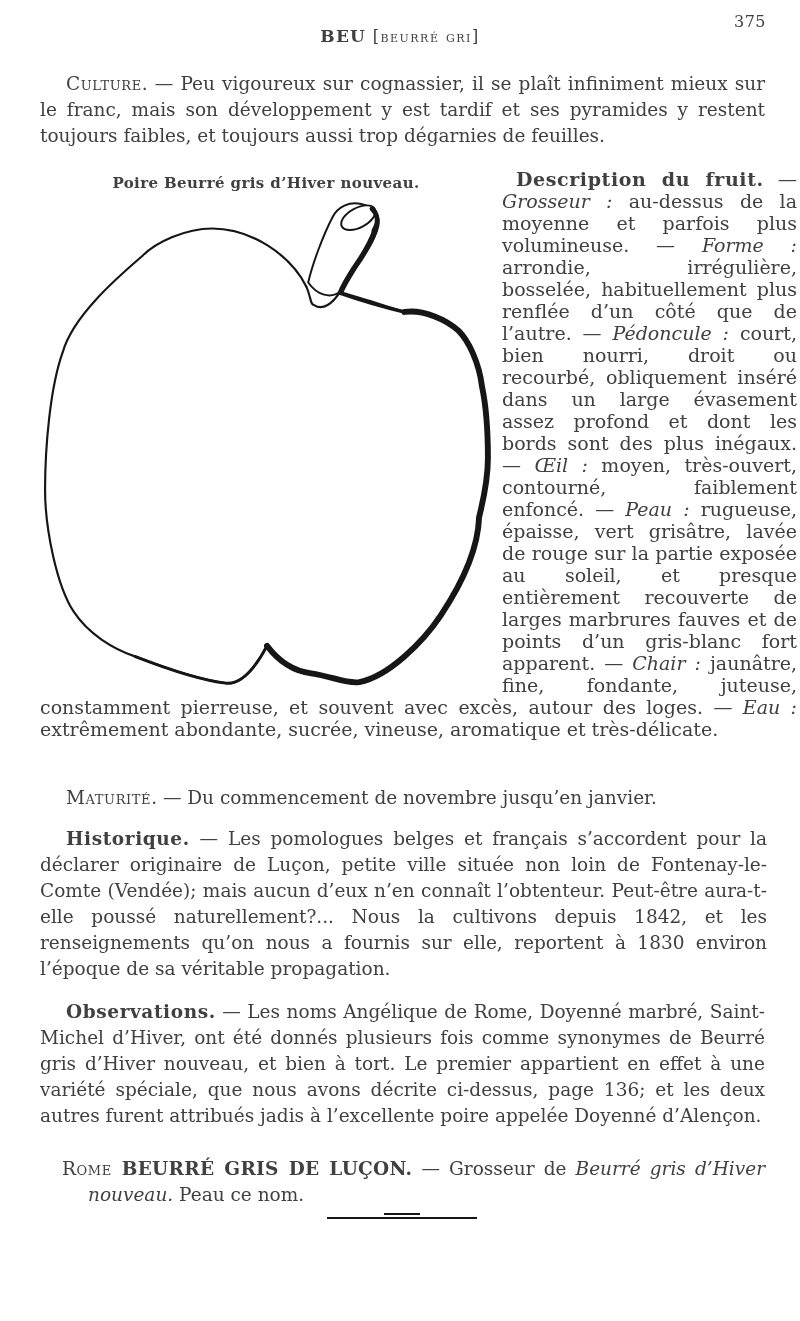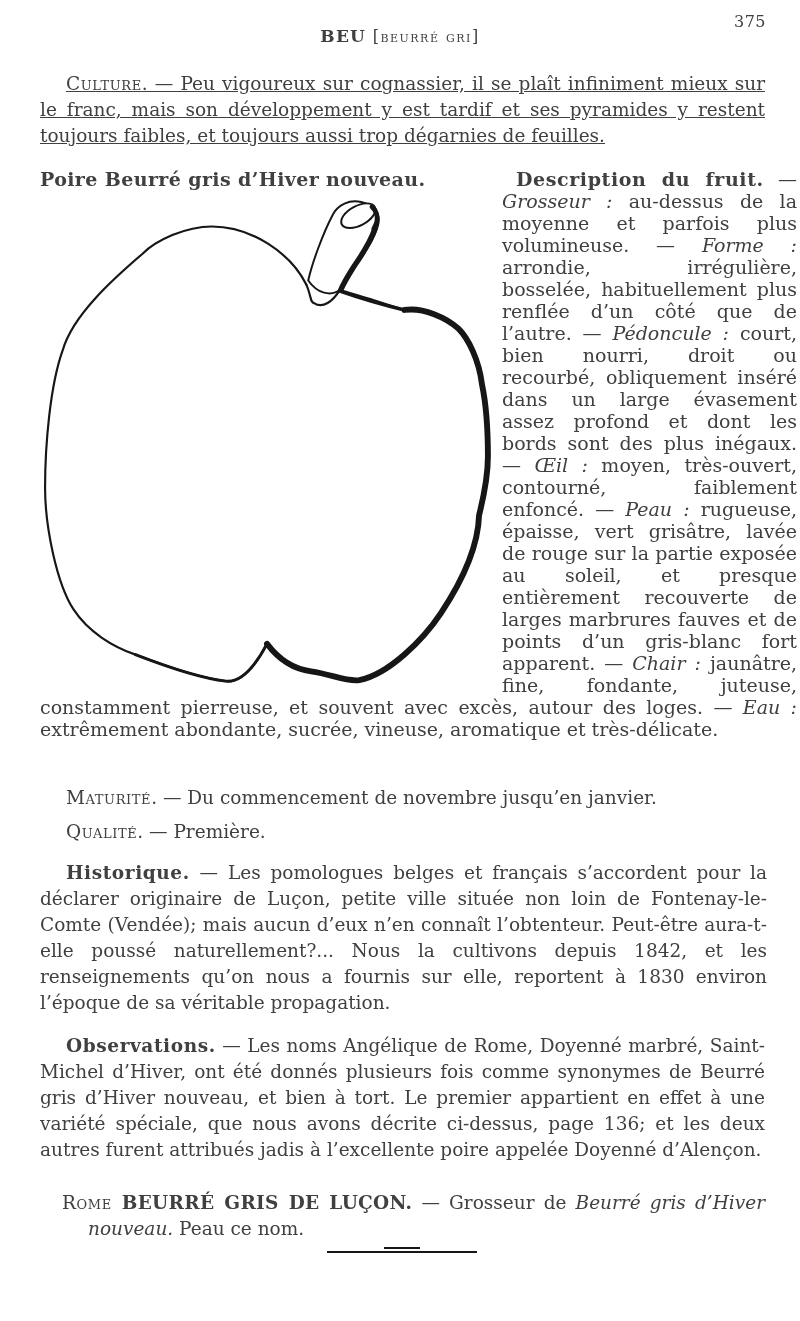--- a/index.html
+++ b/index.html
@@ -9,27 +9,27 @@
     position:relative;overflow:hidden;
     -webkit-font-smoothing:antialiased;
   }
   .running-head{position:relative;padding-top:26px;text-align:center;
     font-size:17px;letter-spacing:1.2px;}
   .head-code{font-weight:bold;}
   .head-bracket{font-variant:small-caps;letter-spacing:1.5px;font-size:16px;}
   .page-number{position:absolute;right:34px;top:12px;font-size:16px;letter-spacing:.5px;}
 
   .para{font-size:18.5px;line-height:26px;text-align:justify;}
-  .para-culture{margin:25px 35px 16px 40px;text-indent:26px;text-decoration:underline;}
+  .para-culture{margin:25px 35px 16px 40px;text-indent:26px;}
 
   .fig-section{margin:6px 3px 0 40px;}
   .fig-section::after{content:"";display:block;clear:both;}
   .figure{float:left;width:452px;margin-right:10px;}
-  .fig-caption{font-size:19px;font-weight:bold;letter-spacing:.4px;
-    margin:0 0 9px 0;}
+  .fig-caption{text-align:center;font-size:15px;font-weight:bold;letter-spacing:.4px;
+    margin:6px 0 9px 0;}
   .figure svg{display:block;}
 
   .para-description{font-size:19px;line-height:22px;text-align:justify;text-indent:14px;
     hyphens:auto;-webkit-hyphens:auto;}
 
   .para-maturite{margin:26px 35px 0 40px;text-indent:26px;}
   .para-qualite{margin:8px 35px 0 40px;text-indent:26px;}
   .para-historique{margin:15px 33px 0 40px;text-indent:26px;}
   .para-observations{margin:17px 35px 0 40px;text-indent:26px;}
 
@@ -115,21 +115,20 @@
         <path stroke-width="5" d="
           M 338,8 C 344,14 345,22 340,30"></path>
         <path stroke-width="5.5" d="
           M 341,30 C 336,45 327,58 320,68 C 313,79 308,88 306,93"></path>
       </svg>
     </div>
     <p class="para para-description"><span class="run-bold">Description du fruit.</span><span class="run-roman"> — </span><span class="run-italic">Grosseur :</span><span class="run-roman"> au-dessus de la moyenne et parfois plus volumineuse. — </span><span class="run-italic">Forme :</span><span class="run-roman"> arrondie, irrégulière, bosselée, habituellement plus renflée d’un côté que de l’autre. — </span><span class="run-italic">Pédoncule :</span><span class="run-roman"> court, bien nourri, droit ou recourbé, obliquement inséré dans un large évasement assez profond et dont les bords sont des plus inégaux. — </span><span class="run-italic">Œil :</span><span class="run-roman"> moyen, très-ouvert, contourné, faiblement enfoncé. — </span><span class="run-italic">Peau :</span><span class="run-roman"> rugueuse, épaisse, vert grisâtre, lavée de rouge sur la partie exposée au soleil, et presque entièrement recouverte de larges marbrures fauves et de points d’un gris-blanc fort apparent. — </span><span class="run-italic">Chair :</span><span class="run-roman"> jaunâtre, fine, fondante, juteuse, constamment pierreuse, et souvent avec excès, autour des loges. — </span><span class="run-italic">Eau :</span><span class="run-roman"> extrêmement abondante, sucrée, vineuse, aromatique et très-délicate.</span></p>
   </div>
 
   <p class="para para-maturite"><span class="run-smallcaps">Maturité</span><span class="run-roman">. — Du commencement de novembre jusqu’en janvier.</span></p>
-  <p class="para para-qualite"><span class="run-smallcaps">Qualité</span><span class="run-roman">. — Première.</span></p>
 
   <p class="para para-historique"><span class="run-bold">Historique.</span><span class="run-roman"> — Les pomologues belges et français s’accordent pour la déclarer originaire de Luçon, petite ville située non loin de Fontenay-le-Comte (Vendée); mais aucun d’eux n’en connaît l’obtenteur. Peut-être aura-t-elle poussé naturellement?... Nous la cultivons depuis 1842, et les renseignements qu’on nous a fournis sur elle, reportent à 1830 environ l’époque de sa véritable propagation.</span></p>
 
   <p class="para para-observations"><span class="run-bold">Observations.</span><span class="run-roman"> — Les noms Angélique de Rome, Doyenné marbré, Saint-Michel d’Hiver, ont été donnés plusieurs fois comme synonymes de Beurré gris d’Hiver nouveau, et bien à tort. Le premier appartient en effet à une variété spéciale, que nous avons décrite ci-dessus, page 136; et les deux autres furent attribués jadis à l’excellente poire appelée Doyenné d’Alençon.</span></p>
 
   <div class="synonyms">
     <p class="syn-entry"><span class="run-smallcaps">Rome</span><span class="run-boldcaps"> BEURRÉ GRIS DE LUÇON.</span><span class="run-roman"> — Grosseur de </span><span class="run-italic">Beurré gris d’Hiver nouveau.</span><span class="run-roman"> Peau ce nom.</span></p>
     <div class="rule-double">
       <div class="tick"></div>
       <div class="line"></div>

